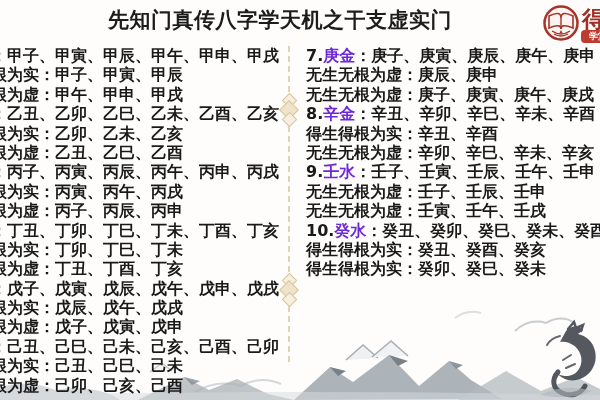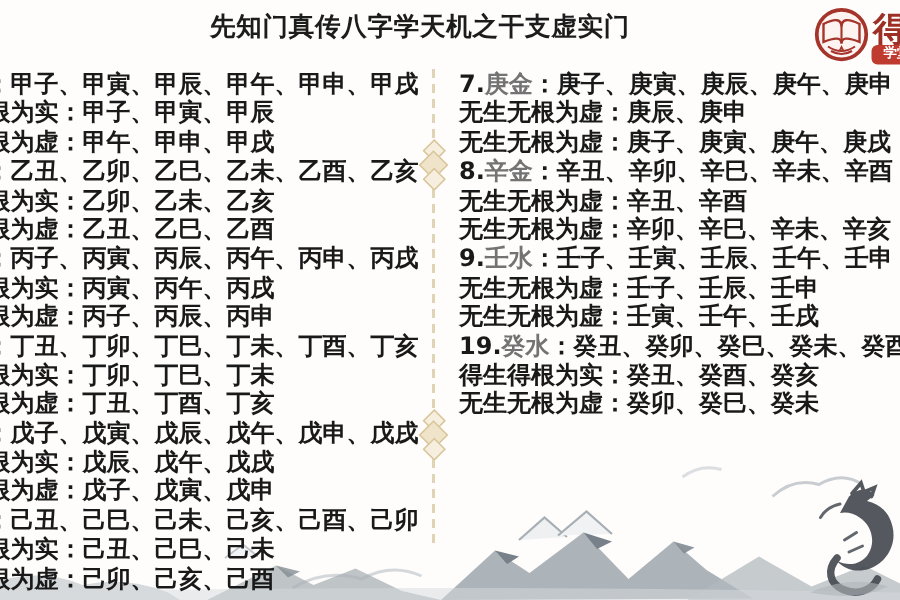--- a/index.html
+++ b/index.html
@@ -5,21 +5,21 @@
   html,body{margin:0;padding:0;}
   body{
     width:600px;height:400px;position:relative;overflow:hidden;
     background:#fefdfc;
     font-family:"DejaVu Sans",sans-serif;
     -webkit-font-smoothing:antialiased;
   }
   .bg-art{position:absolute;left:0;top:0;width:600px;height:400px;z-index:0;}
   .title{
     position:absolute;top:6px;left:0;width:560px;height:32px;
-    text-align:center;font-size:17px;font-weight:800;color:#1c1c1c;
+    text-align:center;font-size:21px;font-weight:800;color:#1c1c1c;
     letter-spacing:.5px;white-space:nowrap;z-index:3;
   }
   
   .logo{position:absolute;top:2px;left:541px;width:70px;height:44px;z-index:3;}
   .logo svg{position:absolute;left:0;top:0;}
   .logo-char{
     position:absolute;left:41px;top:2px;font-size:23px;font-weight:700;
     color:#9e2f26;font-family:"DejaVu Serif",serif;white-space:nowrap;
   }
   .logo-badge{
@@ -40,21 +40,21 @@
   .ornament .d.mid{width:12px;height:12px;background:#efe4ca;}
   .orn-a{top:98px;} .orn-b{top:278px;}
   
   .col{position:absolute;top:46px;z-index:2;}
   .col .line{
     height:19.4px;line-height:19.4px;white-space:nowrap;
     font-size:16px;font-weight:700;color:#191919;letter-spacing:0;
   }
   .col-left{left:-9px;}
   .col-right{left:306px;}
-  .num{color:#191919;} .stem-name{color:#737373;} .colon{color:#191919;}
+  .num{color:#191919;} .stem-name{color:#6d28d9;} .colon{color:#191919;}
 </style>
 </head>
 <body>
 
 <svg class="bg-art" viewBox="0 0 600 400" xmlns="http://www.w3.org/2000/svg">
 
   <path d="M195,392 q22,-13 46,-6 q20,-11 40,-2" fill="none" stroke="#c9ced2" stroke-width="2" opacity=".8"></path>
   <path d="M515,331 q14,-13 31,-8 q15,-9 29,0" fill="none" stroke="#c3c8cd" stroke-width="2" opacity=".9"></path>
   <path d="M455,318 q12,-9 26,-5" fill="none" stroke="#cdd2d6" stroke-width="2" opacity=".7"></path>
 
@@ -138,23 +138,23 @@
   <div class="line"><span>根为虚：己卯、己亥、己酉</span></div>
 </div>
 
 <div class="col col-right">
 
   <div class="line"><span class="num">7.</span><span class="stem-name">庚金</span><span class="colon">：</span><span>庚子、庚寅、庚辰、庚午、庚申</span></div>
   <div class="line"><span>无生无根为虚：庚辰、庚申</span></div>
   <div class="line"><span>无生无根为虚：庚子、庚寅、庚午、庚戌</span></div>
 
   <div class="line"><span class="num">8.</span><span class="stem-name">辛金</span><span class="colon">：</span><span>辛丑、辛卯、辛巳、辛未、辛酉</span></div>
-  <div class="line"><span>无生无根为虚：辛丑、辛酉</span></div>
+  <div class="line"><span>得生得根为实：辛丑、辛酉</span></div>
   <div class="line"><span>无生无根为虚：辛卯、辛巳、辛未、辛亥</span></div>
 
   <div class="line"><span class="num">9.</span><span class="stem-name">壬水</span><span class="colon">：</span><span>壬子、壬寅、壬辰、壬午、壬申</span></div>
   <div class="line"><span>无生无根为虚：壬子、壬辰、壬申</span></div>
   <div class="line"><span>无生无根为虚：壬寅、壬午、壬戌</span></div>
 
-  <div class="line"><span class="num">19.</span><span class="stem-name">癸水</span><span class="colon">：</span><span>癸丑、癸卯、癸巳、癸未、癸酉</span></div>
+  <div class="line"><span class="num">10.</span><span class="stem-name">癸水</span><span class="colon">：</span><span>癸丑、癸卯、癸巳、癸未、癸酉</span></div>
   <div class="line"><span>得生得根为实：癸丑、癸酉、癸亥</span></div>
-  <div class="line"><span>无生无根为虚：癸卯、癸巳、癸未</span></div>
+  <div class="line"><span>得生得根为实：癸卯、癸巳、癸未</span></div>
 </div>
 
 </body></html>

